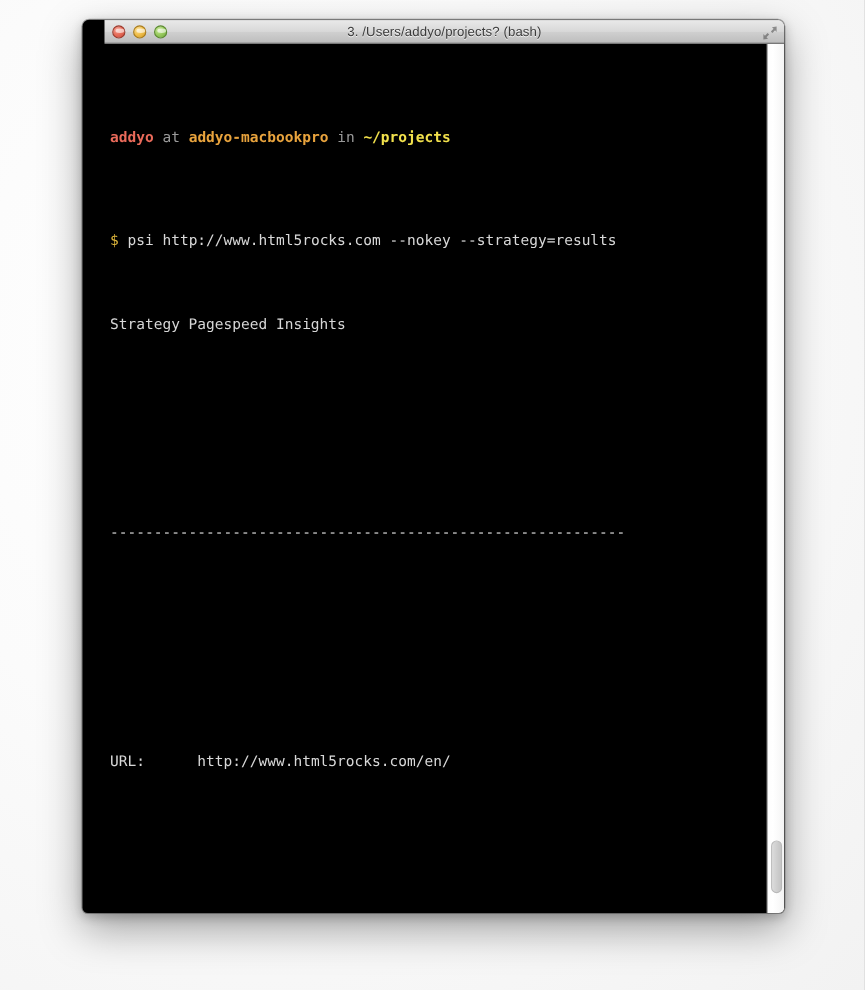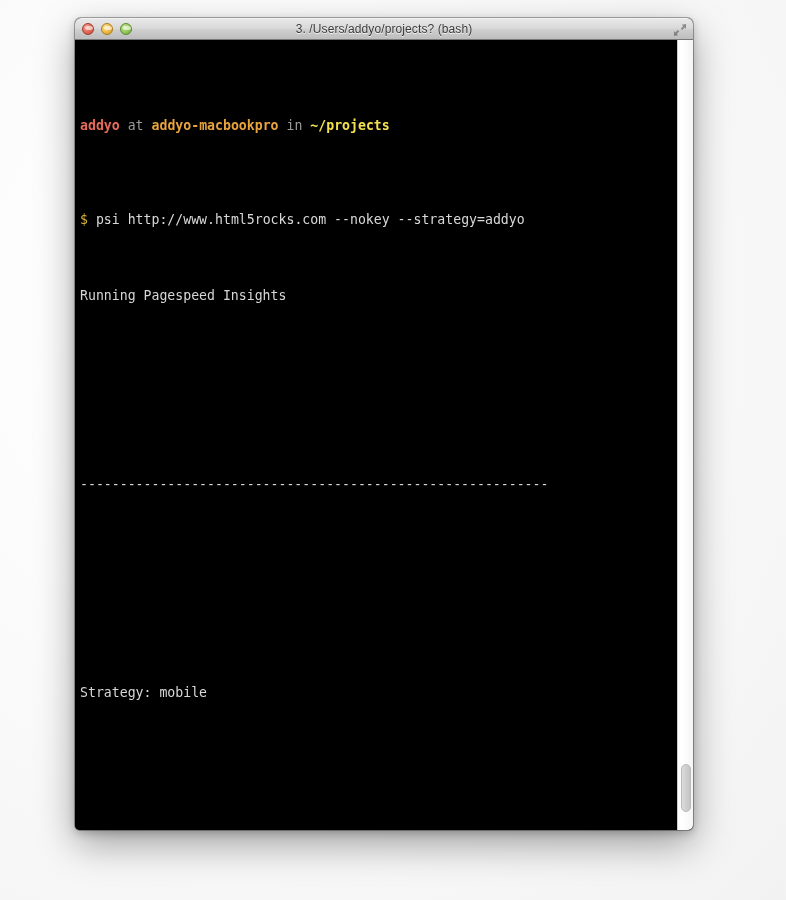--- a/index.html
+++ b/index.html
@@ -25,20 +25,21 @@
     left: 75px;
     top: 18px;
     width: 618px;
     height: 812px;
     border-radius: 6px 6px 5px 5px;
     box-shadow: 0 14px 38px rgba(0,0,0,0.36),
                 0 3px 10px rgba(0,0,0,0.22),
                 0 0 0 1px rgba(0,0,0,0.30);
     overflow: hidden;
     background: #000;
+    padding-left: 20px;
   }
 
   
   #title-bar {
     position: relative;
     height: 22px;
     background: linear-gradient(to bottom, #e8e8e8 0%, #d8d8d8 48%, #cfcfcf 52%, #bdbdbd 100%);
     border-bottom: 1px solid #787878;
     border-top: 1px solid #f2f2f2;
     box-sizing: border-box;
@@ -181,32 +182,32 @@
     </div>
 
     <div id="terminal-body">
 
       <div id="console">
 
         
         <div class="line"><span class="c-user">addyo</span> <span class="c-word">at</span> <span class="c-host">addyo-macbookpro</span> <span class="c-word">in</span> <span class="c-path">~/projects</span></div>
 
         
-        <div class="line"><span class="c-dollar">$</span> <span class="c-text">psi http://www.html5rocks.com --nokey --strategy=addyo</span></div>
-
-        <div class="line">Running Pagespeed Insights</div>
+        <div class="line"><span class="c-dollar">$</span> <span class="c-text">psi http://www.html5rocks.com --nokey --strategy=results</span></div>
+
+        <div class="line">Strategy Pagespeed Insights</div>
 
         <div class="blank"></div>
         <div class="blank"></div>
         <div class="line">-----------------------------------------------------------</div>
         <div class="blank"></div>
         <div class="blank"></div>
 
         
-        <div id="summary-block"><div class="line"><span class="c-text">Strategy: </span><span class="c-text">mobile</span></div></div>
+        <div id="summary-block"><div class="line"><span class="c-text">URL:      </span><span class="c-text">http://www.html5rocks.com/en/</span></div></div>
 
         
         
         
         
         
 
         
         
 

